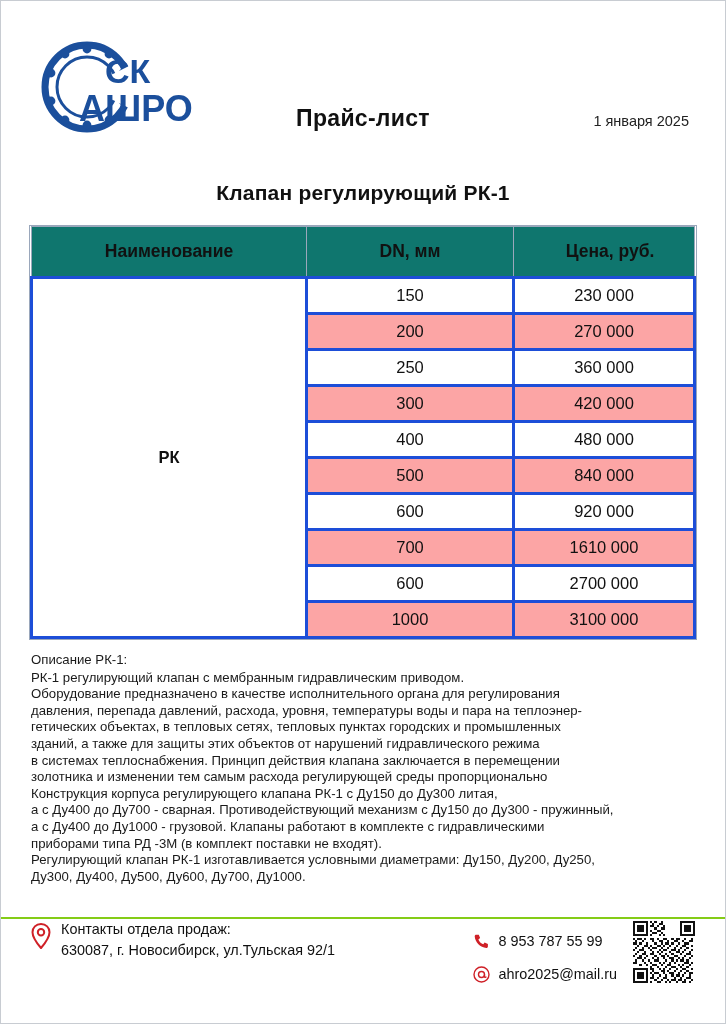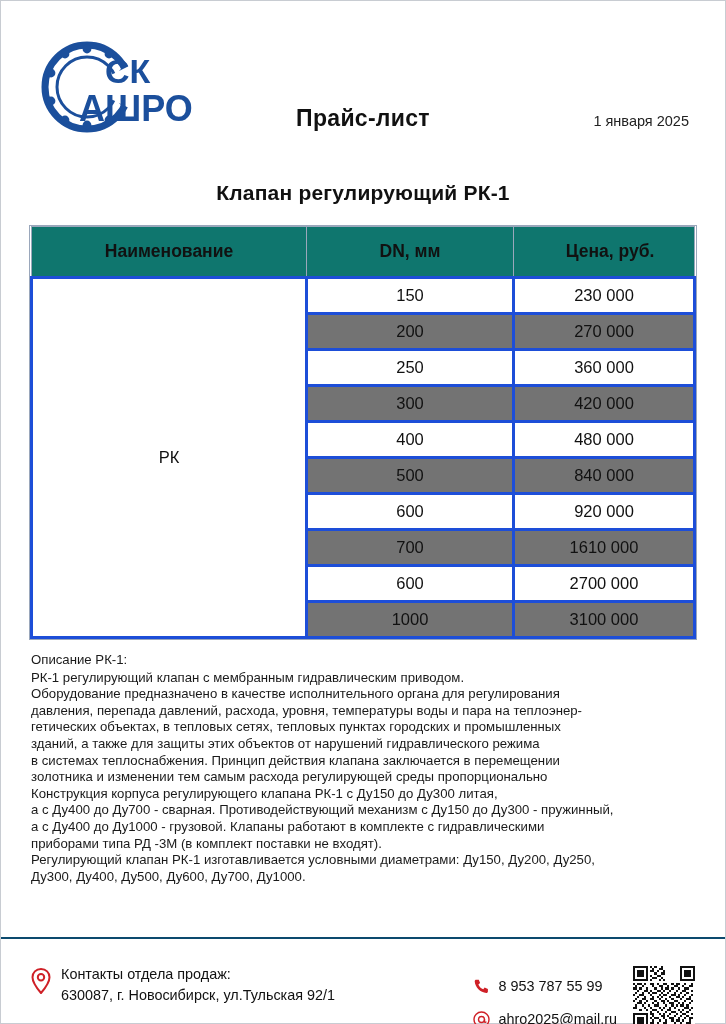--- a/index.html
+++ b/index.html
@@ -91,24 +91,24 @@
   table.price th.price-col { width: auto; padding-left: 16px; }
 
   table.price td {
     border: 3px solid #1d4ed8;
     text-align: center;
     font-size: 16.5px;
     padding: 4px 4px;
     height: 25px;
     color: #111;
   }
-  table.price td.zebra { background: #737373; }
+  table.price td.zebra { background: #fca5a5; }
   td.name-cell {
     font-size: 34px;
-    font-weight: normal;
+    font-weight: bold;
     vertical-align: middle;
     border-right: 1px solid #9aa7bb;
     background: #ffffff;
   }
 
   
   .description {
     margin: 12px 30px 0 30px;
     font-size: 13.2px;
     line-height: 16.6px;
@@ -120,24 +120,24 @@
   .description p {
     margin: 0;
   }
 
   
   .footer {
     position: absolute;
     left: 0;
     right: 0;
     bottom: 0;
-    height: 86px;
-    border-top: 2px solid #0c4a6e;
+    height: 106px;
+    border-top: 2px solid #84cc16;
     box-sizing: border-box;
-    padding: 25px 30px 0 30px;
+    padding: 0 30px 0 30px;
   }
   .footer-inner {
     display: flex;
     align-items: flex-start;
     justify-content: space-between;
   }
   .contact-block {
     display: flex;
     align-items: flex-start;
     gap: 10px;

